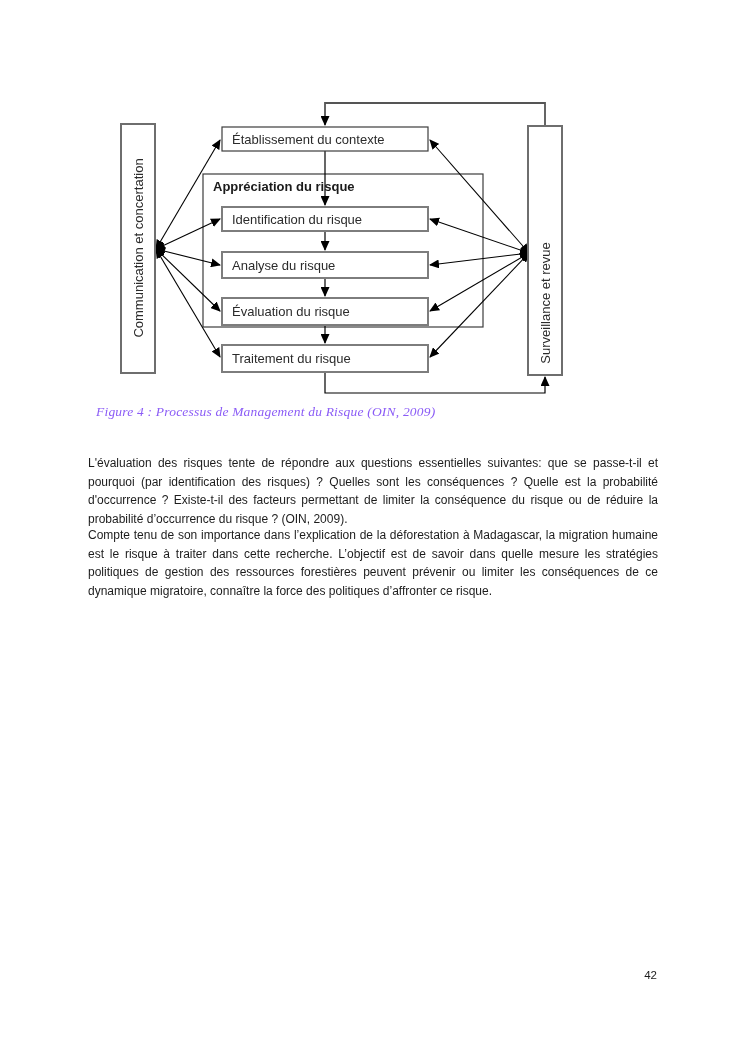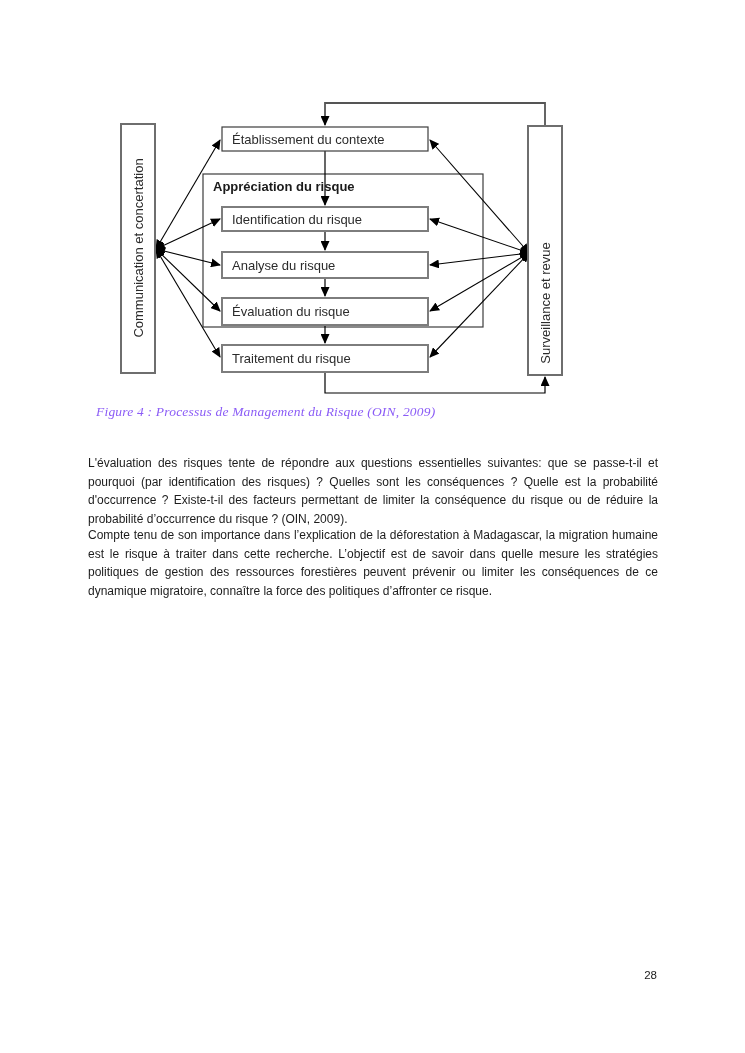--- a/index.html
+++ b/index.html
@@ -125,15 +125,15 @@
     <text transform="translate(53 158) rotate(-90)" dy="4.5" text-anchor="middle">Communication et concertation</text>
     <text transform="translate(460 213) rotate(-90)" dy="4.5" text-anchor="middle">Surveillance et revue</text>
   </svg>
 
   <div class="figure-caption">Figure 4 : Processus de Management du Risque (OIN, 2009)</div>
 
   <p class="body-paragraph p1">L'évaluation des risques tente de répondre aux questions essentielles suivantes: que se passe-t-il et pourquoi (par identification des risques) ? Quelles sont les conséquences ? Quelle est la probabilité d'occurrence ? Existe-t-il des facteurs permettant de limiter la conséquence du risque ou de réduire la probabilité d’occurrence du risque ? (OIN, 2009).</p>
 
   <p class="body-paragraph p2">Compte tenu de son importance dans l’explication de la  déforestation à Madagascar, la migration humaine est le risque à traiter dans cette recherche. L’objectif est de savoir dans quelle mesure les stratégies politiques de gestion des ressources forestières peuvent prévenir ou limiter les conséquences de ce dynamique migratoire, connaître la force des politiques d’affronter ce risque.</p>
 
-  <div class="page-number">28</div>
+  <div class="page-number">42</div>
 
 </div>
 
 </body></html>

